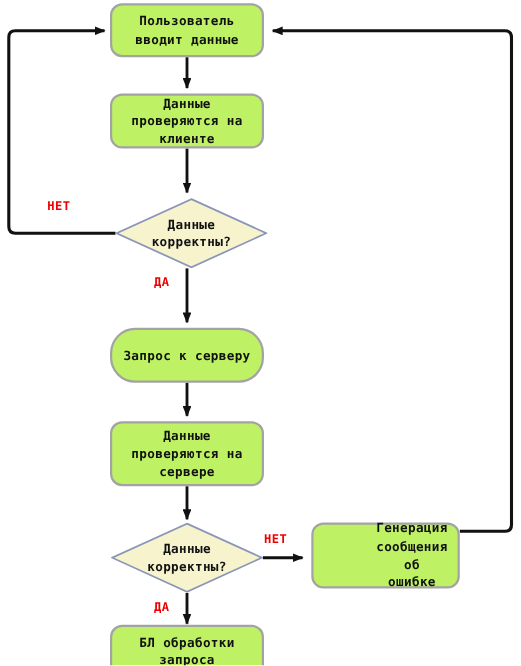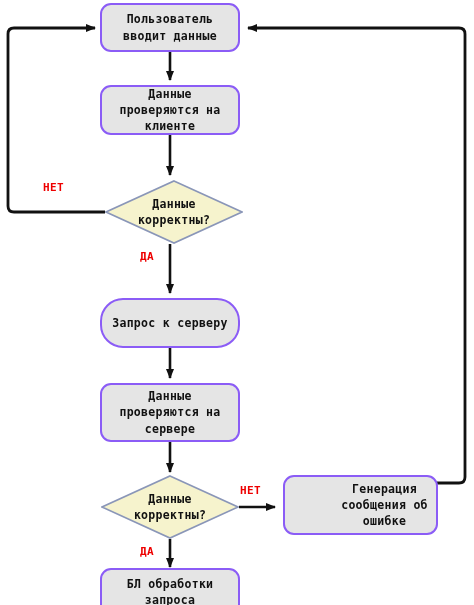--- a/index.html
+++ b/index.html
@@ -25,22 +25,22 @@
   .node {
     position: absolute;
     box-sizing: border-box;
     display: flex;
     align-items: center;
     justify-content: center;
     text-align: center;
     z-index: 3;
   }
   .proc {
-    background: #e5e5e5;
-    border: 2px solid #8b5cf6;
+    background: #bef264;
+    border: 2px solid #a3a3a3;
     border-radius: 11px;
   }
   .proc .label {
     font-family: "DejaVu Sans Mono", monospace;
     font-size: 11.5px;
     font-weight: bold;
     color: #111111;
     line-height: 1.42;
     letter-spacing: 0.3px;
     white-space: pre-line;
@@ -139,21 +139,21 @@
   </div>
 
   <div class="node decision" style="left:101px; top:475px; width:138px; height:64px;">
     <svg width="138" height="64" viewBox="0 0 138 64" xmlns="http://www.w3.org/2000/svg">
       <polygon points="69,1 137,32 69,63 1,32" fill="#f6f3cd" stroke="#8a96b8" stroke-width="1.6"></polygon>
     </svg>
     <span class="label">Данные
 корректны?</span>
   </div>
 
-  <div class="node proc" style="left:283px; top:475px; width:155px; height:60px;padding-left:48px;">
+  <div class="node proc" style="left:283px; top:475px; width:135px; height:60px;padding-left:48px;">
     <span class="label">Генерация
 сообщения об
 ошибке</span>
   </div>
 
   <div class="node proc" style="left:100px; top:568px; width:140px; height:48px;">
     <span class="label">БЛ обработки
 запроса</span>
   </div>
 

